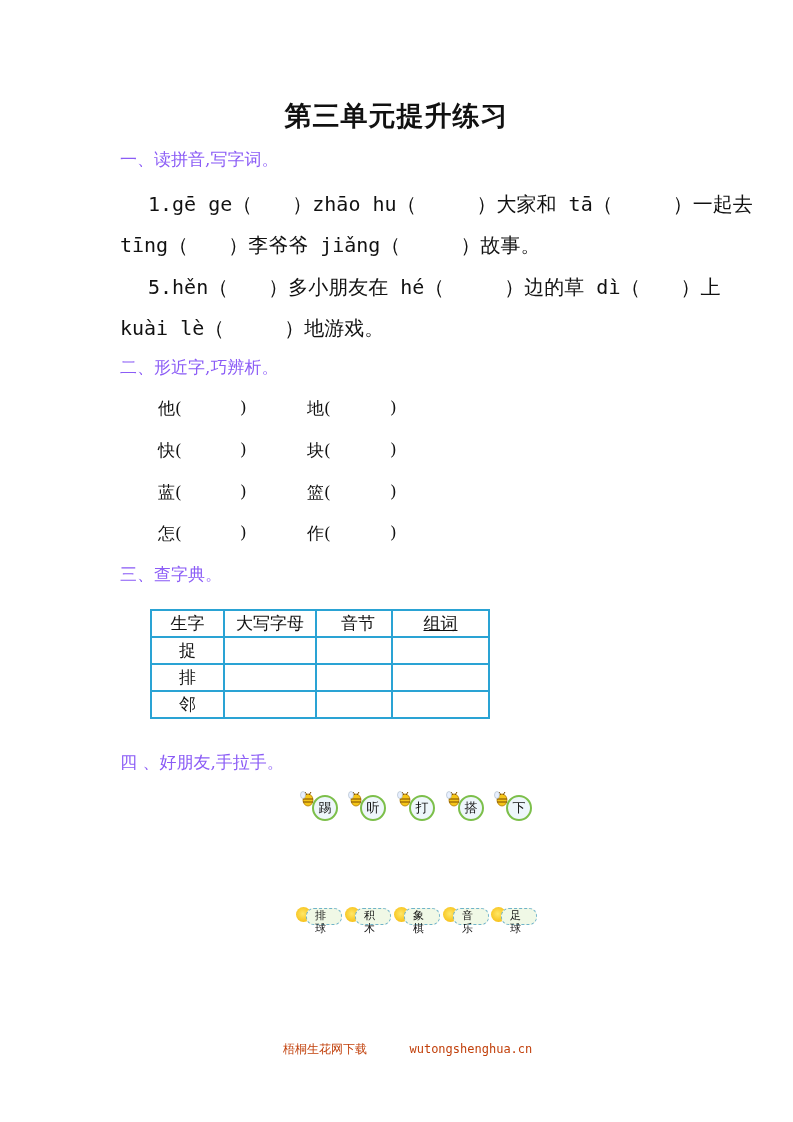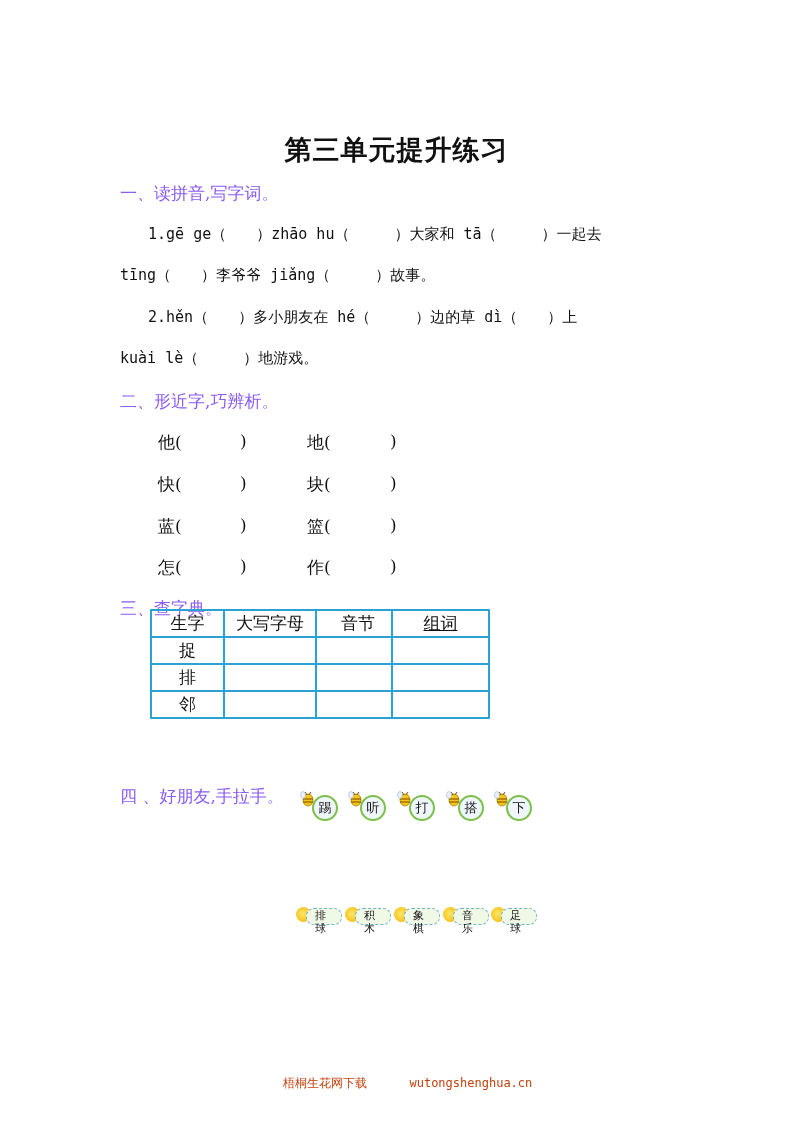--- a/index.html
+++ b/index.html
@@ -1,22 +1,22 @@
 <!DOCTYPE html>
 <html><head>
 <meta charset="utf-8">
 <style>
   html, body { margin: 0; padding: 0; background: #ffffff; }
   body { width: 793px; height: 1122px; position: relative; overflow: hidden;
          font-family: "DejaVu Serif", "Liberation Serif", serif; color: #111; }
-  .abs { position: absolute; white-space: nowrap; margin-top: 34px; }
+  .abs { position: absolute; white-space: nowrap; }
   .title { left: 0; width: 793px; top: 98px; text-align: center; font-size: 27px; font-weight: bold;
            font-family: "DejaVu Sans", "Liberation Sans", sans-serif; letter-spacing: 1px; }
   .section { font-size: 17px; color: #8b5cf6; left: 120px; }
-  .line { font-size: 15px; font-family: "DejaVu Sans Mono", "Liberation Mono", monospace; }
+  .line { font-size: 20px; font-family: "DejaVu Sans Mono", "Liberation Mono", monospace; }
   .pair { font-size: 17px; }
   table.dict { position: absolute; left: 150px; top: 609px; border-collapse: collapse; border-radius: 14px; }
   table.dict td { border: 2px solid #2aa3d4; height: 25px; text-align: center; font-size: 17px; padding: 0; }
   .bee-item { position: absolute; top: 789px; width: 40px; height: 30px; }
   .bee { position: absolute; left: 0; top: 0; width: 16px; height: 18px; }
   .circle { position: absolute; left: 12px; top: 6px; width: 22px; height: 22px; border-radius: 50%;
             border: 2px solid #7cbf4a; background: #eef6fb; font-size: 13px; line-height: 22px; text-align: center;
             font-family: "DejaVu Sans", sans-serif; }
   .word-item { position: absolute; top: 906px; height: 20px; }
   .sun { position: absolute; left: 0; top: 1px; width: 15px; height: 15px; border-radius: 50%;
@@ -27,21 +27,21 @@
   .footer { top: 1041px; left: 283px; font-size: 12px; font-family: "DejaVu Sans Mono", monospace; color: #c2410c; }
 </style>
 </head>
 <body>
 
 <div class="abs title">第三单元提升练习</div>
 
 <div class="abs section" style="top:148px;">一、读拼音,写字词。</div>
 <div class="abs line" style="left:148px; top:191px;">1.gē ge（　　）zhāo hu（　　　）大家和 tā（　　　）一起去</div>
 <div class="abs line" style="left:120px; top:232px;">tīng（　　）李爷爷 jiǎng（　　　）故事。</div>
-<div class="abs line" style="left:148px; top:274px;">2.hěn（　　）多小朋友在 hé（　　　）边的草 dì（　　）上</div>
+<div class="abs line" style="left:148px; top:274px;">5.hěn（　　）多小朋友在 hé（　　　）边的草 dì（　　）上</div>
 <div class="abs line" style="left:120px; top:315px;">kuài lè（　　　）地游戏。</div>
 
 <div class="abs section" style="top:356px;">二、形近字,巧辨析。</div>
 
 <div class="abs pair" style="left:158px; top:397px;">他(</div>
 <div class="abs pair" style="left:240px; top:397px;">)</div>
 <div class="abs pair" style="left:307px; top:397px;">地(</div>
 <div class="abs pair" style="left:390px; top:397px;">)</div>
 
 <div class="abs pair" style="left:158px; top:439px;">快(</div>

